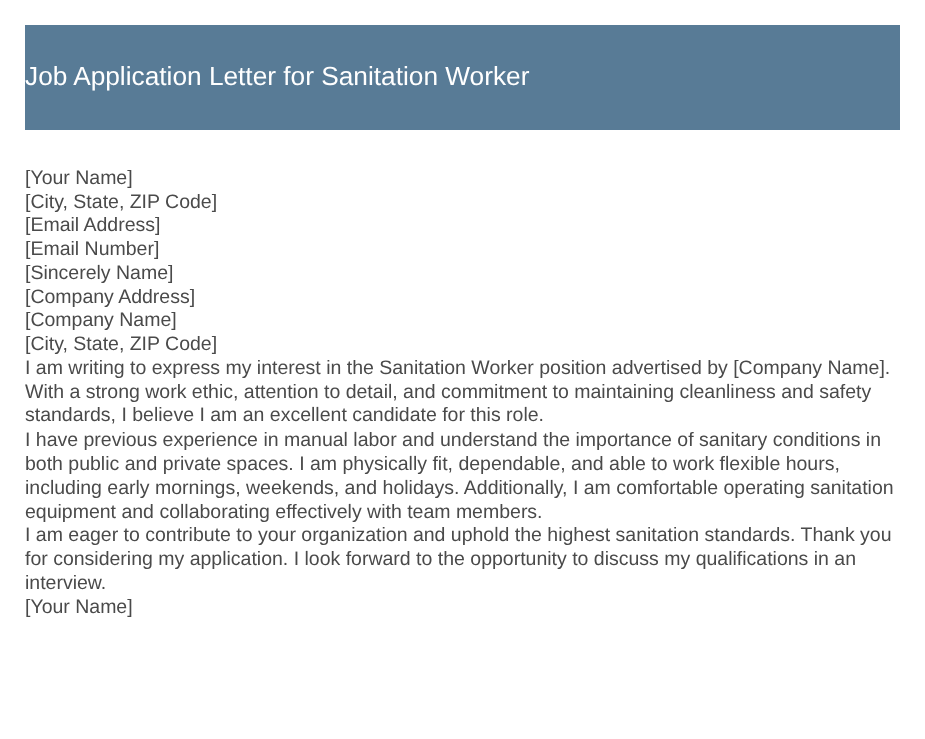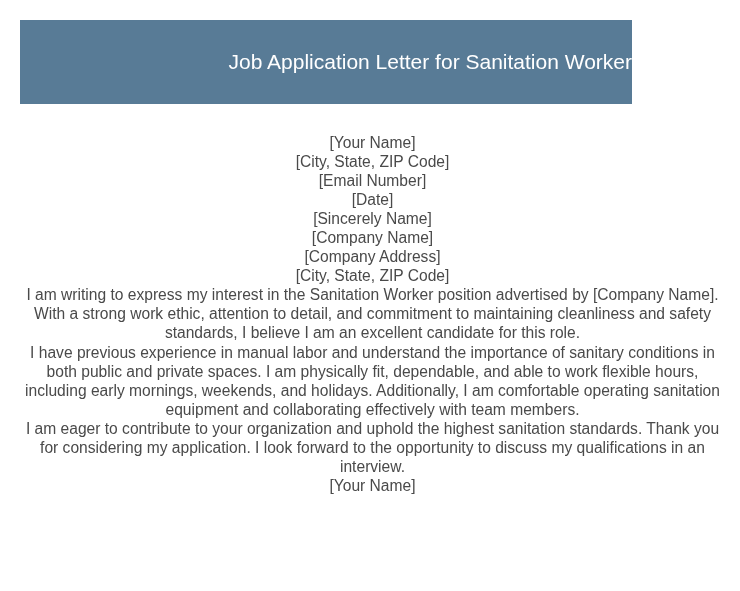--- a/index.html
+++ b/index.html
@@ -1,44 +1,44 @@
 <!DOCTYPE html>
 <html><head>
 <meta charset="utf-8">
 <style>
   html, body { margin: 0; padding: 0; background: #ffffff; }
   body { width: 740px; height: 591px; position: relative; overflow: hidden;
          font-family: "Liberation Sans", sans-serif; }
   .header {
-    position: absolute; left: 20px; top: 20px; width: 612px; height: 84px;
-    background: #587b96; display: flex; align-items: center; justify-content: flex-end;
+    position: absolute; left: 20px; top: 20px; width: 700px; height: 84px;
+    background: #587b96; display: flex; align-items: center; justify-content: flex-start;
   }
   .header h1 {
     margin: 0; color: #ffffff; font-weight: normal; font-size: 21px;
     font-family: "Liberation Sans", sans-serif; letter-spacing: 0px;
   }
   .letter {
     position: absolute; left: 20px; top: 133px; width: 705px;
     color: #4a4a4a; font-size: 15.6px; line-height: 19.05px;
   }
-  .letter p { margin: 0; text-align: center; }
+  .letter p { margin: 0; }
 </style>
 </head>
 <body>
 
 <div class="header">
   <h1>Job Application Letter for Sanitation Worker</h1>
 </div>
 
 <div class="letter">
   <p>[Your Name]</p>
   <p>[City, State, ZIP Code]</p>
+  <p>[Email Address]</p>
   <p>[Email Number]</p>
-  <p>[Date]</p>
   <p>[Sincerely Name]</p>
+  <p>[Company Address]</p>
   <p>[Company Name]</p>
-  <p>[Company Address]</p>
   <p>[City, State, ZIP Code]</p>
   <p>I am writing to express my interest in the Sanitation Worker position advertised by [Company Name]. With a strong work ethic, attention to detail, and commitment to maintaining cleanliness and safety standards, I believe I am an excellent candidate for this role.</p>
   <p>I have previous experience in manual labor and understand the importance of sanitary conditions in both public and private spaces. I am physically fit, dependable, and able to work flexible hours, including early mornings, weekends, and holidays. Additionally, I am comfortable operating sanitation equipment and collaborating effectively with team members.</p>
   <p>I am eager to contribute to your organization and uphold the highest sanitation standards. Thank you for considering my application. I look forward to the opportunity to discuss my qualifications in an interview.</p>
   <p>[Your Name]</p>
 </div>
 
 </body></html>

